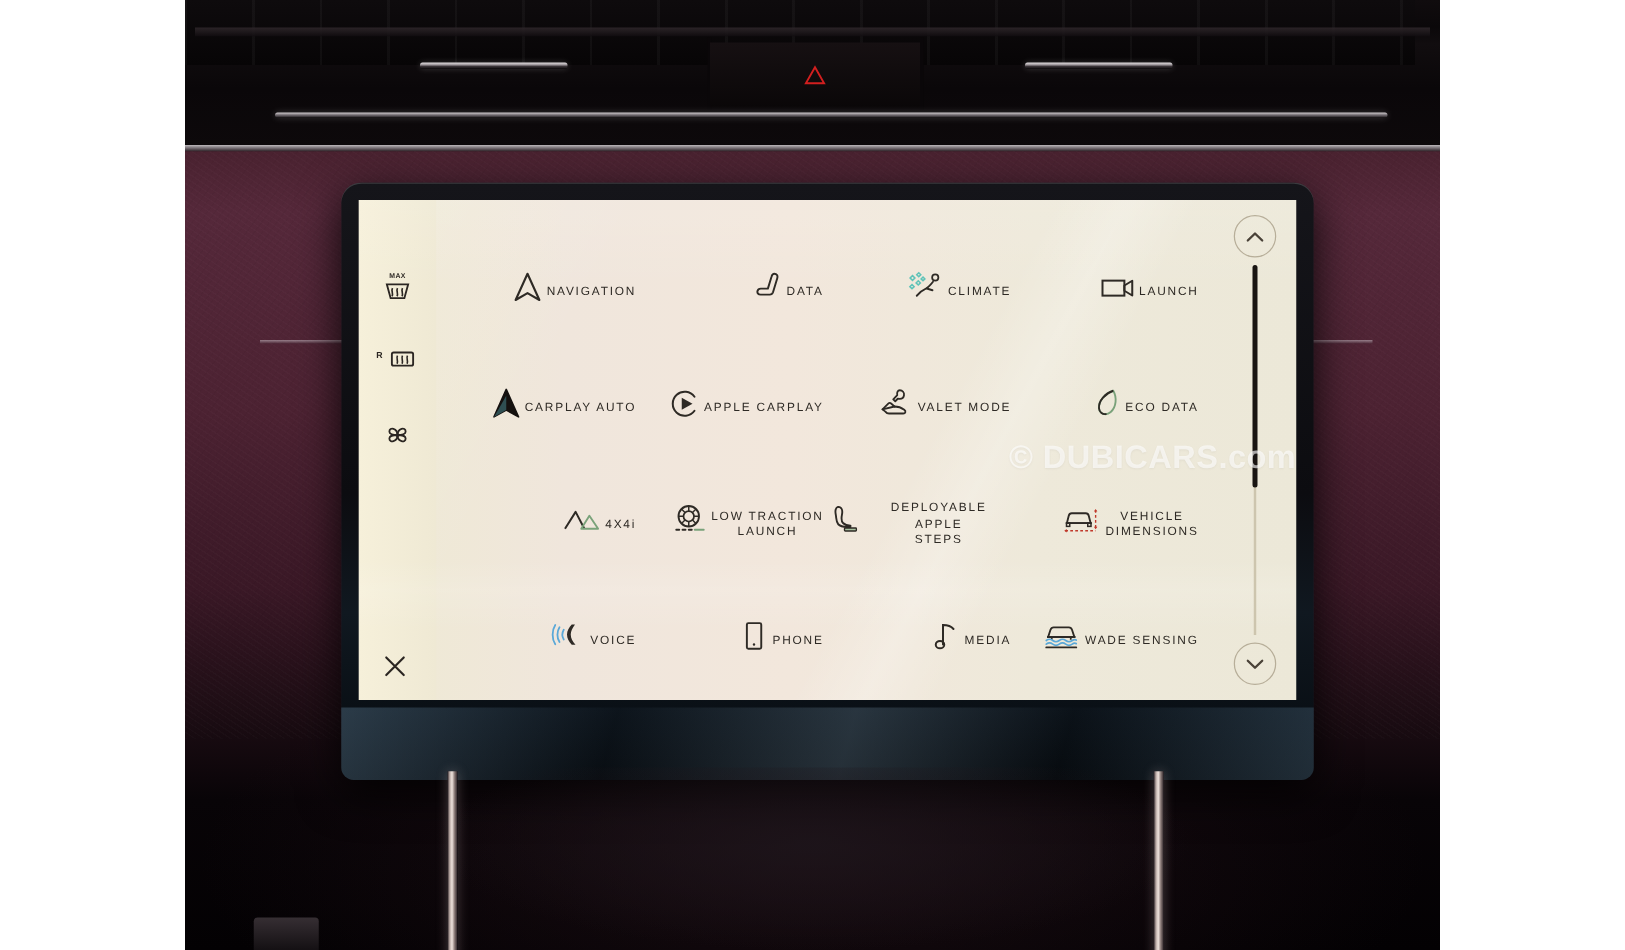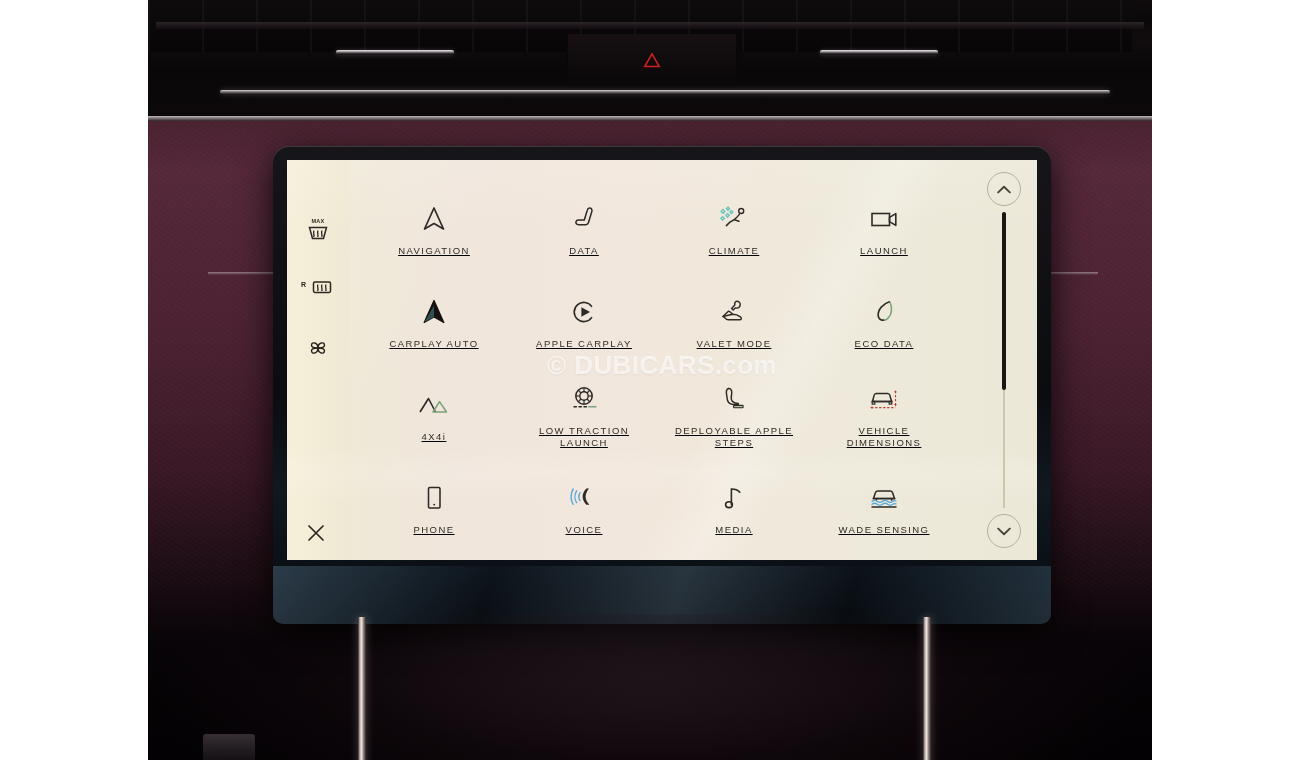--- a/index.html
+++ b/index.html
@@ -103,40 +103,40 @@
   #rail-rear-defrost { top:108px; height:40px; }
   #rail-fan { top:168px; height:40px; }
   .defrost-label { font-size:5.5px; letter-spacing:.3px; color:#2b2622; font-weight:bold; margin-bottom:1px; }
   .rail-side-label { position:absolute; left:6px; top:13px; font-size:7px; color:#2b2622; font-weight:bold; }
   #close-button { position:absolute; left:14px; top:358px; width:30px; height:30px;
     display:flex; align-items:center; justify-content:center; cursor:pointer; }
 
   
   #app-grid { position:absolute; left:72px; top:18px; width:600px; height:372px; z-index:3;
     display:grid; grid-template-columns:repeat(4,1fr); grid-template-rows:repeat(4,93px); }
-  .app-tile { display:flex; flex-direction:column; align-items:center; justify-content:center;
-    padding-top:10px; cursor:pointer;text-decoration:underline; }
+  .app-tile { display:flex; flex-direction:row; align-items:center; justify-content:flex-end;
+    padding-top:10px; cursor:pointer; }
   .app-icon { height:34px; display:flex; align-items:center; justify-content:center; }
   .app-label { margin-top:9px; font-size:9.5px; letter-spacing:1.45px; color:#2e2a25;
     text-align:center; line-height:12.5px; white-space:pre-line; }
 
   
   #scroll-column { position:absolute; left:688px; top:0; width:62px; height:400px; z-index:4; }
   .chev-btn { position:absolute; left:12px; width:34px; height:34px; border-radius:50%;
     border:1px solid #b7ae99; display:flex; align-items:center; justify-content:center; cursor:pointer; }
   #scroll-up-button { top:12px; }
   #scroll-down-button { top:354px; }
   #scrollbar-track { position:absolute; left:28px; top:52px; width:2px; height:296px;
     background:#cdc5ae; cursor:pointer; }
   #scrollbar-thumb { position:absolute; left:-1px; top:0px; width:4px; height:178px;
     background:#191512; border-radius:2px; }
 
   
   #watermark { position:absolute; left:0; top:190px; width:750px; z-index:5;
-    text-align:center; font-size:26px; font-weight:bold; letter-spacing:.4px;
+    text-align:right; font-size:26px; font-weight:bold; letter-spacing:.4px;
     color:rgba(255,255,255,.62); text-shadow:0 1px 2px rgba(0,0,0,.05); pointer-events:none; }
 
   
   .chrome-pillar { position:absolute; width:8px; height:180px;
     background:linear-gradient(to right,#2a2226 0%,#b9a9a4 22%,#efe4de 45%,#8d7d7a 70%,#2a2226 100%);
     box-shadow:0 0 9px rgba(220,200,200,.28); }
   #chrome-pillar-left  { left:210px; top:617px; }
   #chrome-pillar-right { left:775px; top:617px; }
   #lower-console-shadow { position:absolute; left:0; top:614px; width:1004px; height:146px;
     background:radial-gradient(ellipse 420px 120px at 50% 60px, rgba(30,22,28,.8) 0%, rgba(0,0,0,0) 72%); }
@@ -369,40 +369,40 @@
                 <path d="M6.2 23.6 L30.5 23.6" stroke="#c0392b" stroke-width="1.1" stroke-dasharray="2.2 1.8"></path>
                 <path d="M5.4 23.6 L7.4 22.2 L7.4 25 Z" fill="#c0392b"></path>
               </svg>
             </span>
             <span class="app-label">VEHICLE
 DIMENSIONS</span>
           </div>
 
           <div class="app-tile">
             <span class="app-icon">
-              <svg width="30" height="30" viewBox="0 0 30 30">
-                <rect x="9.5" y="4.5" width="11.5" height="20.5" rx="1.2" fill="none" stroke="#2e2a25" stroke-width="1.55"></rect>
-                <circle cx="15.2" cy="21.6" r="0.95" fill="#2e2a25"></circle>
-              </svg>
-            </span>
-            <span class="app-label">PHONE</span>
-          </div>
-
-          <div class="app-tile">
-            <span class="app-icon">
               <svg width="34" height="30" viewBox="0 0 34 30">
                 <path d="M22 5.5 C19.8 8.4,18.6 11,18.6 13.6 C18.6 16.6,20 19.2,22.4 21.8 L19.4 21.8 C17 19.2,15.6 16.6,15.6 13.6 C15.6 10.6,17.2 7.8,19.4 5.5 Z" fill="#2e2a25"></path>
                 <g fill="none" stroke="#5aa8d8" stroke-width="1.45" stroke-linecap="round">
                   <path d="M13 9.8 C11.6 12.2,11.6 15.2,13 17.6"></path>
                   <path d="M9.6 7.8 C7.4 11.2,7.4 16.2,9.6 19.6"></path>
                   <path d="M6.2 6 C3.4 10.4,3.4 17,6.2 21.4"></path>
                 </g>
               </svg>
             </span>
             <span class="app-label">VOICE</span>
+          </div>
+
+          <div class="app-tile">
+            <span class="app-icon">
+              <svg width="30" height="30" viewBox="0 0 30 30">
+                <rect x="9.5" y="4.5" width="11.5" height="20.5" rx="1.2" fill="none" stroke="#2e2a25" stroke-width="1.55"></rect>
+                <circle cx="15.2" cy="21.6" r="0.95" fill="#2e2a25"></circle>
+              </svg>
+            </span>
+            <span class="app-label">PHONE</span>
           </div>
 
           <div class="app-tile">
             <span class="app-icon">
               <svg width="30" height="30" viewBox="0 0 30 30">
                 <path d="M12.4 21.6 L12.4 6 C15.8 6,19 7,20.8 9.2" fill="none" stroke="#2e2a25" stroke-width="1.6" stroke-linecap="round"></path>
                 <ellipse cx="10" cy="21.7" rx="3.4" ry="2.9" fill="none" stroke="#2e2a25" stroke-width="1.6"></ellipse>
               </svg>
             </span>
             <span class="app-label">MEDIA</span>

